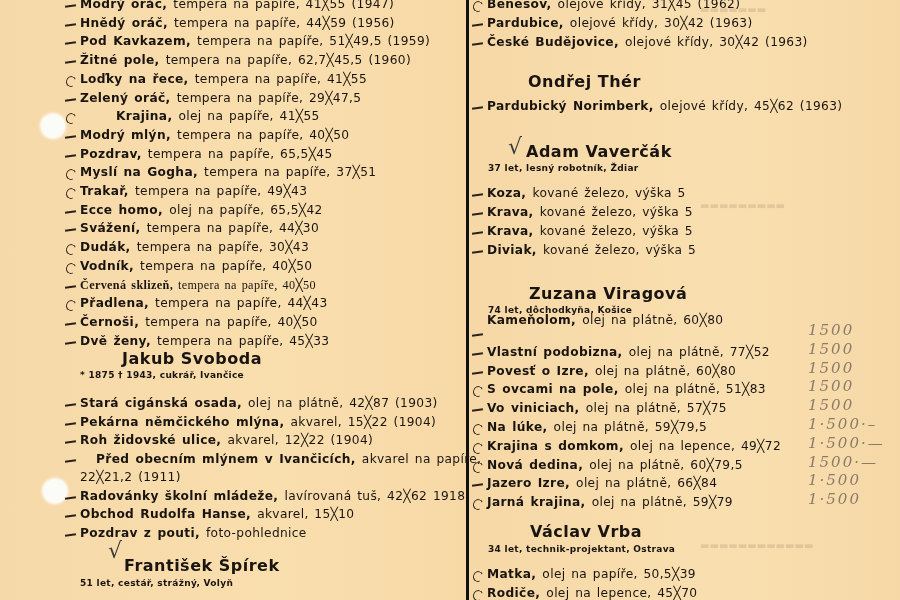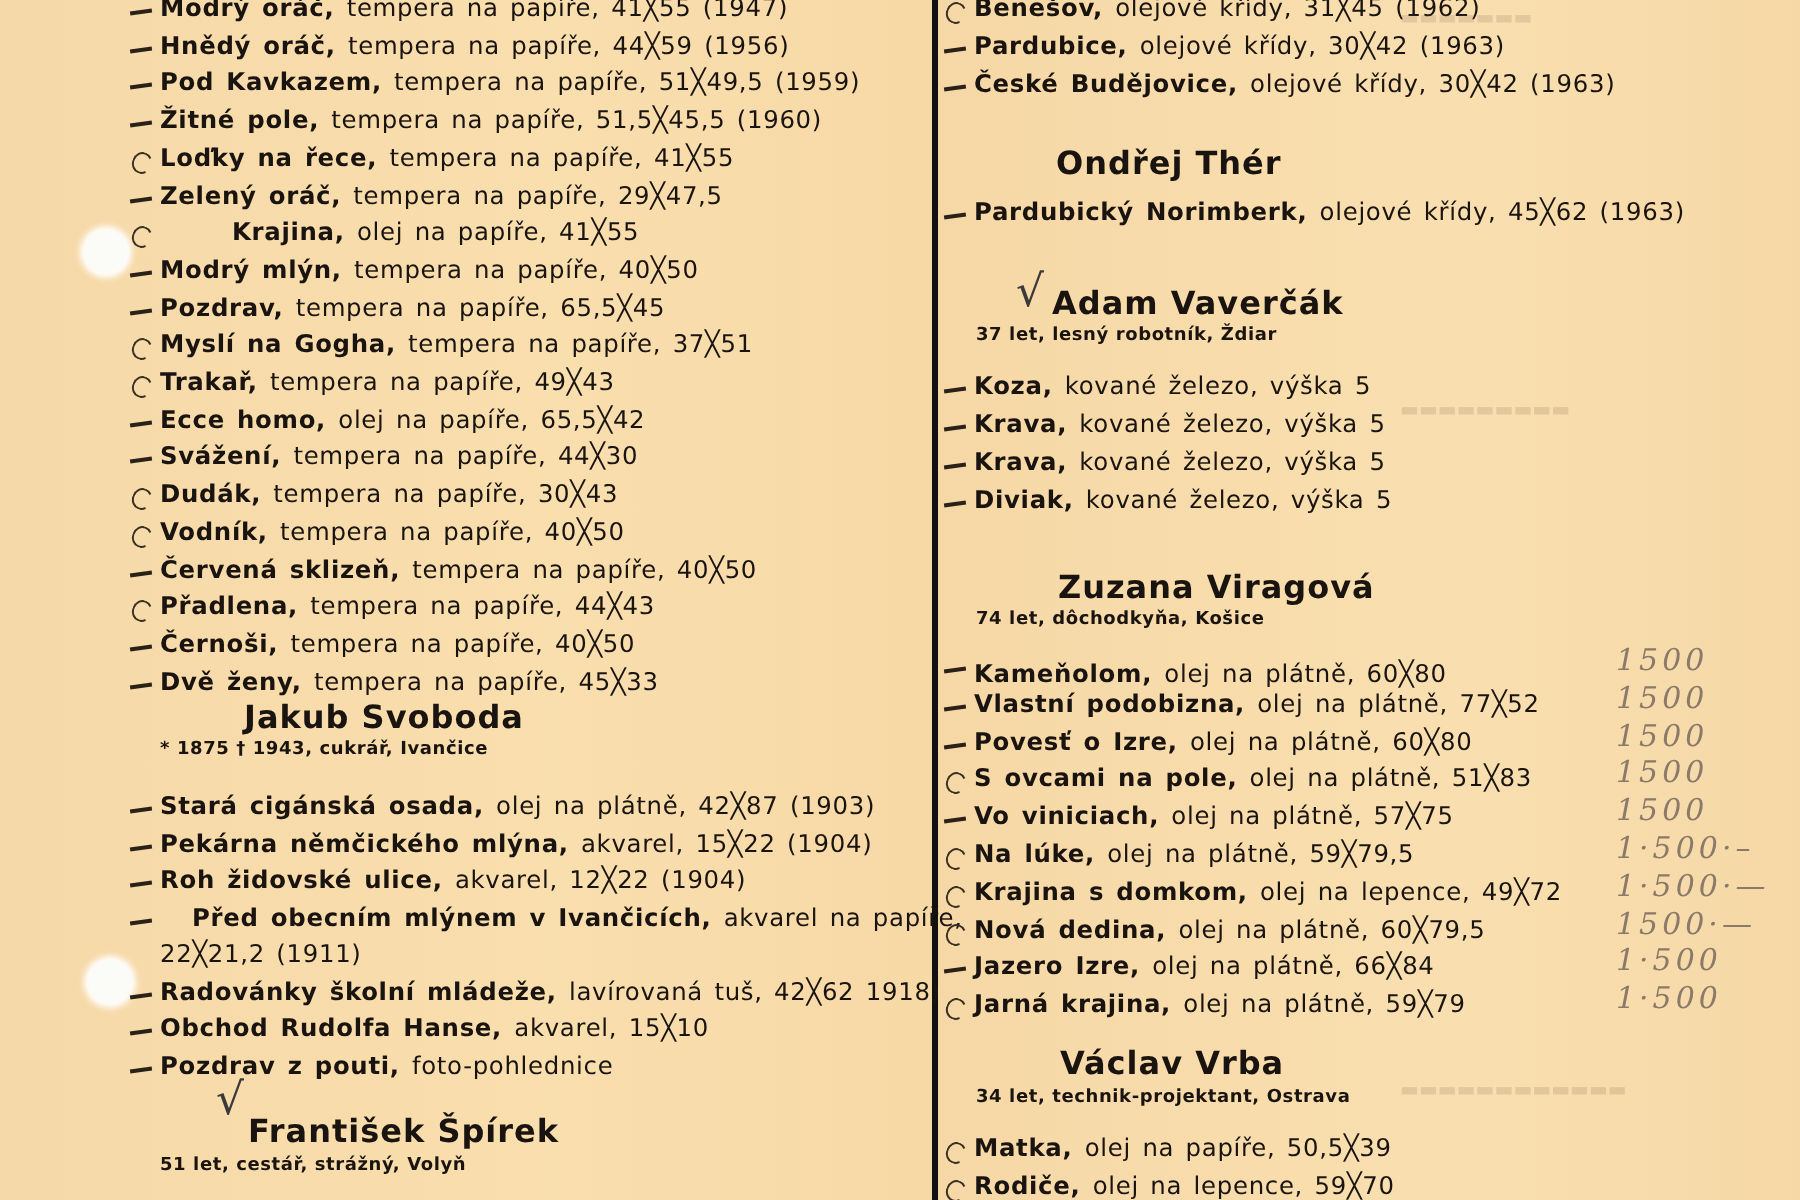--- a/index.html
+++ b/index.html
@@ -40,21 +40,21 @@
 <div class="hole" style="left:44px; top:480px;"></div>
 
 <div id="left-top">
     <span class="mark dash" style="left: 64px; top: -2px;"></span>
     <div class="item" style="left: 80px; top: -4px;"><span class="t">Modrý oráč, </span><span class="d">tempera na papíře, 41╳55 (1947)</span></div>
     <span class="mark dash" style="left: 64px; top: 16.7px;"></span>
     <div class="item" style="left: 80px; top: 14.7px;"><span class="t">Hnědý oráč, </span><span class="d">tempera na papíře, 44╳59 (1956)</span></div>
     <span class="mark dash" style="left: 64px; top: 35.4px;"></span>
     <div class="item" style="left: 80px; top: 33.4px;"><span class="t">Pod Kavkazem, </span><span class="d">tempera na papíře, 51╳49,5 (1959)</span></div>
     <span class="mark dash" style="left: 64px; top: 54.1px;"></span>
-    <div class="item" style="left: 80px; top: 52.1px;"><span class="t">Žitné pole, </span><span class="d">tempera na papíře, 51,5╳45,5 (1960)</span></div>
+    <div class="item" style="left: 80px; top: 52.1px;"><span class="t">Žitné pole, </span><span class="d">tempera na papíře, 62,7╳45,5 (1960)</span></div>
     <span class="mark circ" style="left: 64px; top: 72.8px;"></span>
     <div class="item" style="left: 80px; top: 70.8px;"><span class="t">Loďky na řece, </span><span class="d">tempera na papíře, 41╳55</span></div>
     <span class="mark dash" style="left: 64px; top: 91.5px;"></span>
     <div class="item" style="left: 80px; top: 89.5px;"><span class="t">Zelený oráč, </span><span class="d">tempera na papíře, 29╳47,5</span></div>
     <span class="mark circ" style="left: 64px; top: 110.2px;"></span>
     <div class="item" style="left: 80px; top: 108.2px; margin-left: 36px;"><span class="t">Krajina, </span><span class="d">olej na papíře, 41╳55</span></div>
     <span class="mark dash" style="left: 64px; top: 128.9px;"></span>
     <div class="item" style="left: 80px; top: 126.9px;"><span class="t">Modrý mlýn, </span><span class="d">tempera na papíře, 40╳50</span></div>
     <span class="mark dash" style="left: 64px; top: 147.6px;"></span>
     <div class="item" style="left: 80px; top: 145.6px;"><span class="t">Pozdrav, </span><span class="d">tempera na papíře, 65,5╳45</span></div>
@@ -64,21 +64,21 @@
     <div class="item" style="left: 80px; top: 183px;"><span class="t">Trakař, </span><span class="d">tempera na papíře, 49╳43</span></div>
     <span class="mark dash" style="left: 64px; top: 203.7px;"></span>
     <div class="item" style="left: 80px; top: 201.7px;"><span class="t">Ecce homo, </span><span class="d">olej na papíře, 65,5╳42</span></div>
     <span class="mark dash" style="left: 64px; top: 222.4px;"></span>
     <div class="item" style="left: 80px; top: 220.4px;"><span class="t">Svážení, </span><span class="d">tempera na papíře, 44╳30</span></div>
     <span class="mark circ" style="left: 64px; top: 241.1px;"></span>
     <div class="item" style="left: 80px; top: 239.1px;"><span class="t">Dudák, </span><span class="d">tempera na papíře, 30╳43</span></div>
     <span class="mark circ" style="left: 64px; top: 259.8px;"></span>
     <div class="item" style="left: 80px; top: 257.8px;"><span class="t">Vodník, </span><span class="d">tempera na papíře, 40╳50</span></div>
     <span class="mark dash" style="left: 64px; top: 278.5px;"></span>
-    <div class="item" style="left: 80px; top: 276.5px;"><span class="t">Červená sklizeň, </span><span class="d">tempera na papíře, 40╳50</span></div>
+    <div class="item" style="left: 80px; top: 276.5px; font-family: Liberation Serif, serif;"><span class="t">Červená sklizeň, </span><span class="d">tempera na papíře, 40╳50</span></div>
     <span class="mark circ" style="left: 64px; top: 297.2px;"></span>
     <div class="item" style="left: 80px; top: 295.2px;"><span class="t">Přadlena, </span><span class="d">tempera na papíře, 44╳43</span></div>
     <span class="mark dash" style="left: 64px; top: 315.9px;"></span>
     <div class="item" style="left: 80px; top: 313.9px;"><span class="t">Černoši, </span><span class="d">tempera na papíře, 40╳50</span></div>
     <span class="mark dash" style="left: 64px; top: 334.6px;"></span>
     <div class="item" style="left: 80px; top: 332.6px;"><span class="t">Dvě ženy, </span><span class="d">tempera na papíře, 45╳33</span></div>
   </div>
 
 <div class="artist" style="left:122px; top:349px;">Jakub Svoboda</div>
 <div class="bio" style="left:80px; top:370px;">* 1875 † 1943, cukrář, Ivančice</div>
@@ -130,21 +130,21 @@
     <span class="mark dash" style="left: 471px; top: 225px;"></span>
     <div class="item" style="left: 487px; top: 223px;"><span class="t">Krava, </span><span class="d">kované železo, výška 5</span></div>
     <span class="mark dash" style="left: 471px; top: 244px;"></span>
     <div class="item" style="left: 487px; top: 242px;"><span class="t">Diviak, </span><span class="d">kované železo, výška 5</span></div>
   </div>
 
 <div class="artist" style="left:529px; top:284px;">Zuzana Viragová</div>
 <div class="bio" style="left:488px; top:305px;">74 let, dôchodkyňa, Košice</div>
 <div id="viragova-list">
     <span class="mark dash" style="left: 471px; top: 327px;"></span>
-    <div class="item" style="left: 487px; top: 329px;"><span class="t">Kameňolom, </span><span class="d">olej na plátně, 60╳80</span></div>
+    <div class="item" style="left: 487px; top: 312px;"><span class="t">Kameňolom, </span><span class="d">olej na plátně, 60╳80</span></div>
     <div class="price" style="left: 808px; top: 321px;">1500</div>
     <span class="mark dash" style="left: 471px; top: 345.8px;"></span>
     <div class="item" style="left: 487px; top: 343.8px;"><span class="t">Vlastní podobizna, </span><span class="d">olej na plátně, 77╳52</span></div>
     <div class="price" style="left: 808px; top: 339.8px;">1500</div>
     <span class="mark dash" style="left: 471px; top: 364.6px;"></span>
     <div class="item" style="left: 487px; top: 362.6px;"><span class="t">Povesť o Izre, </span><span class="d">olej na plátně, 60╳80</span></div>
     <div class="price" style="left: 808px; top: 358.6px;">1500</div>
     <span class="mark circ" style="left: 471px; top: 383.4px;"></span>
     <div class="item" style="left: 487px; top: 381.4px;"><span class="t">S ovcami na pole, </span><span class="d">olej na plátně, 51╳83</span></div>
     <div class="price" style="left: 808px; top: 377.4px;">1500</div>
@@ -167,18 +167,18 @@
     <div class="item" style="left: 487px; top: 494.2px;"><span class="t">Jarná krajina, </span><span class="d">olej na plátně, 59╳79</span></div>
     <div class="price" style="left: 808px; top: 490.2px;">1·500</div>
   </div>
 
 <div class="artist" style="left:530px; top:522px;">Václav Vrba</div>
 <div class="bio" style="left:488px; top:544px;">34 let, technik-projektant, Ostrava</div>
 <div id="vrba-list">
     <span class="mark circ" style="left: 471px; top: 568px;"></span>
     <div class="item" style="left: 487px; top: 566px;"><span class="t">Matka, </span><span class="d">olej na papíře, 50,5╳39</span></div>
     <span class="mark circ" style="left: 471px; top: 586.5px;"></span>
-    <div class="item" style="left: 487px; top: 584.5px;"><span class="t">Rodiče, </span><span class="d">olej na lepence, 59╳70</span></div>
+    <div class="item" style="left: 487px; top: 584.5px;"><span class="t">Rodiče, </span><span class="d">olej na lepence, 45╳70</span></div>
   </div>
 
 <div class="bleed" style="left:700px; top:4px;">▬▬▬▬▬▬▬</div>
 <div class="bleed" style="left:700px; top:200px;">▬▬▬▬▬▬▬▬▬</div>
 <div class="bleed" style="left:700px; top:540px;">▬▬▬▬▬▬▬▬▬▬▬▬</div>
 
 </body></html>

